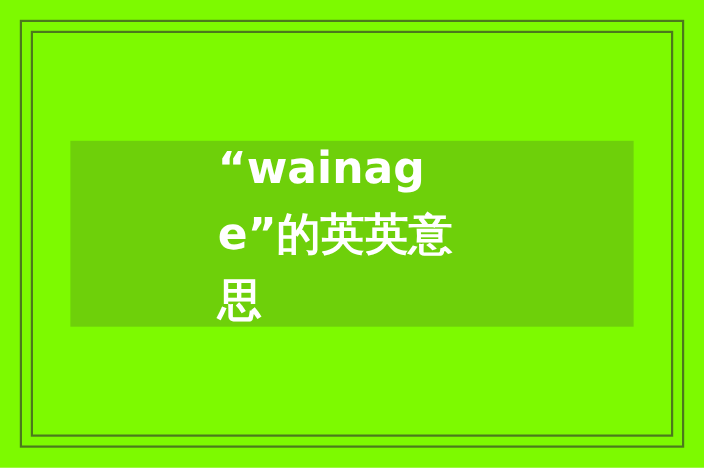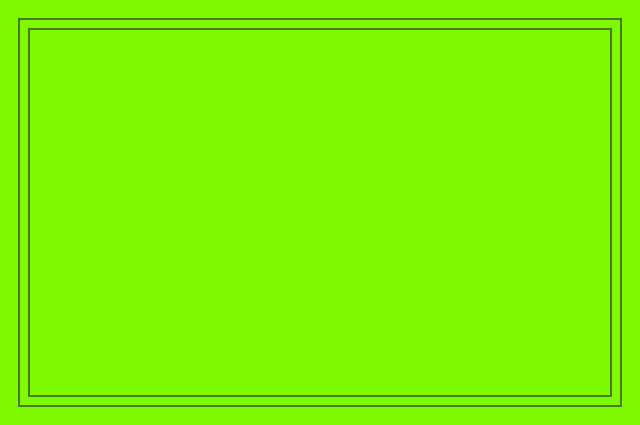--- a/index.html
+++ b/index.html
@@ -80,14 +80,17 @@
 </style>
 </head>
 <body>
 
 <div id="banner-canvas">
 
   <div class="frame-line frame-outer"></div>
 
   <div class="frame-line frame-inner"></div>
 
+  <div id="title-panel">
+    <div id="title-text">“wainage”的英英意思</div>
+  </div>
 
 </div>
 
 </body></html>

